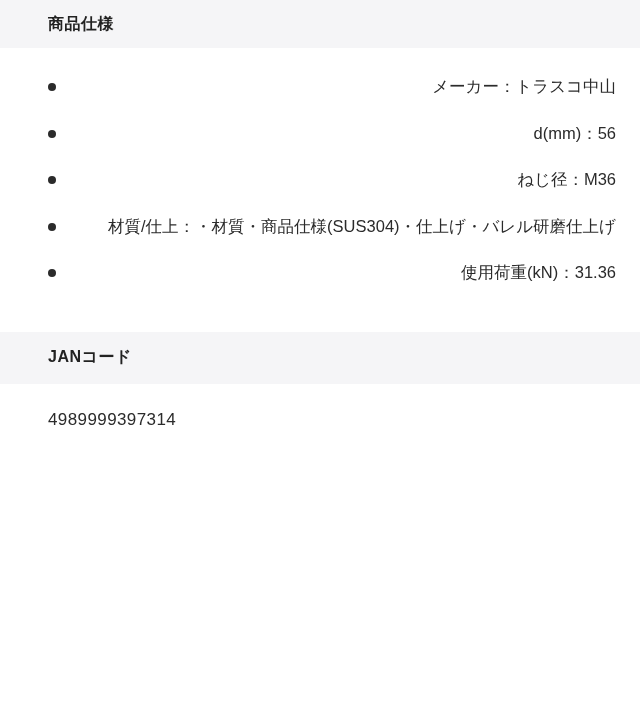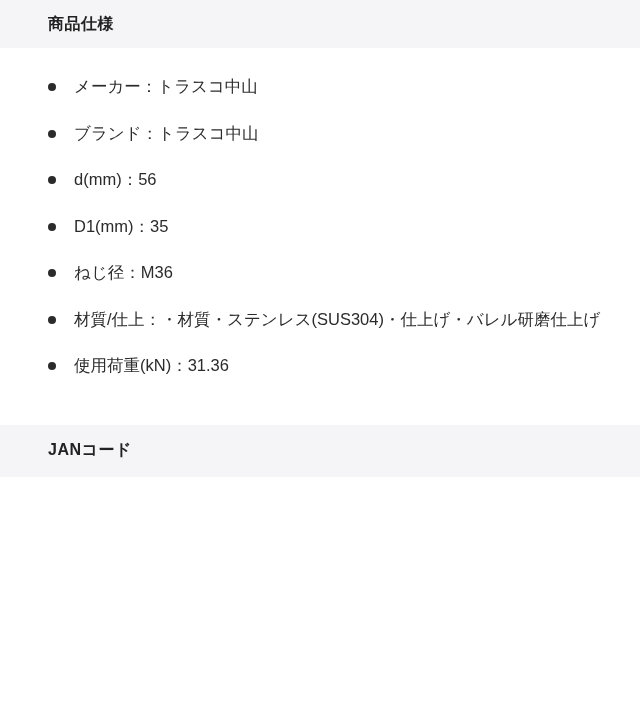--- a/index.html
+++ b/index.html
@@ -38,20 +38,21 @@
     margin: 0;
     padding: 26px 24px 16px 48px;
   }
   .spec-list li {
     position: relative;
     padding-left: 26px;
     margin-bottom: 21px;
     font-size: 16.5px;
     line-height: 1.55;
     color: #2b2b2b;
+    text-align: right;
   }
   .spec-list li:last-child {
     margin-bottom: 8px;
   }
   .spec-list li .bullet {
     position: absolute;
     left: 0;
     top: 9px;
     width: 8px;
     height: 8px;
@@ -80,40 +81,33 @@
 
   <div class="section-header spec-header">商品仕様</div>
 
   <ul class="spec-list">
     <li>
       <span class="bullet"></span>
       <span>メーカー：トラスコ中山</span>
     </li>
     <li>
       <span class="bullet"></span>
-      <span>ブランド：トラスコ中山</span>
-    </li>
-    <li>
-      <span class="bullet"></span>
       <span>d(mm)：56</span>
-    </li>
-    <li>
-      <span class="bullet"></span>
-      <span>D1(mm)：35</span>
     </li>
     <li>
       <span class="bullet"></span>
       <span>ねじ径：M36</span>
     </li>
     <li>
       <span class="bullet"></span>
-      <span>材質/仕上：・材質・ステンレス(SUS304)・仕上げ・バレル研磨仕上げ</span>
+      <span>材質/仕上：・材質・商品仕様(SUS304)・仕上げ・バレル研磨仕上げ</span>
     </li>
     <li>
       <span class="bullet"></span>
       <span>使用荷重(kN)：31.36</span>
     </li>
   </ul>
 
   <div class="section-header jan-header">JANコード</div>
 
+  <div class="jan-value">4989999397314</div>
 
 </div>
 
 </body></html>

